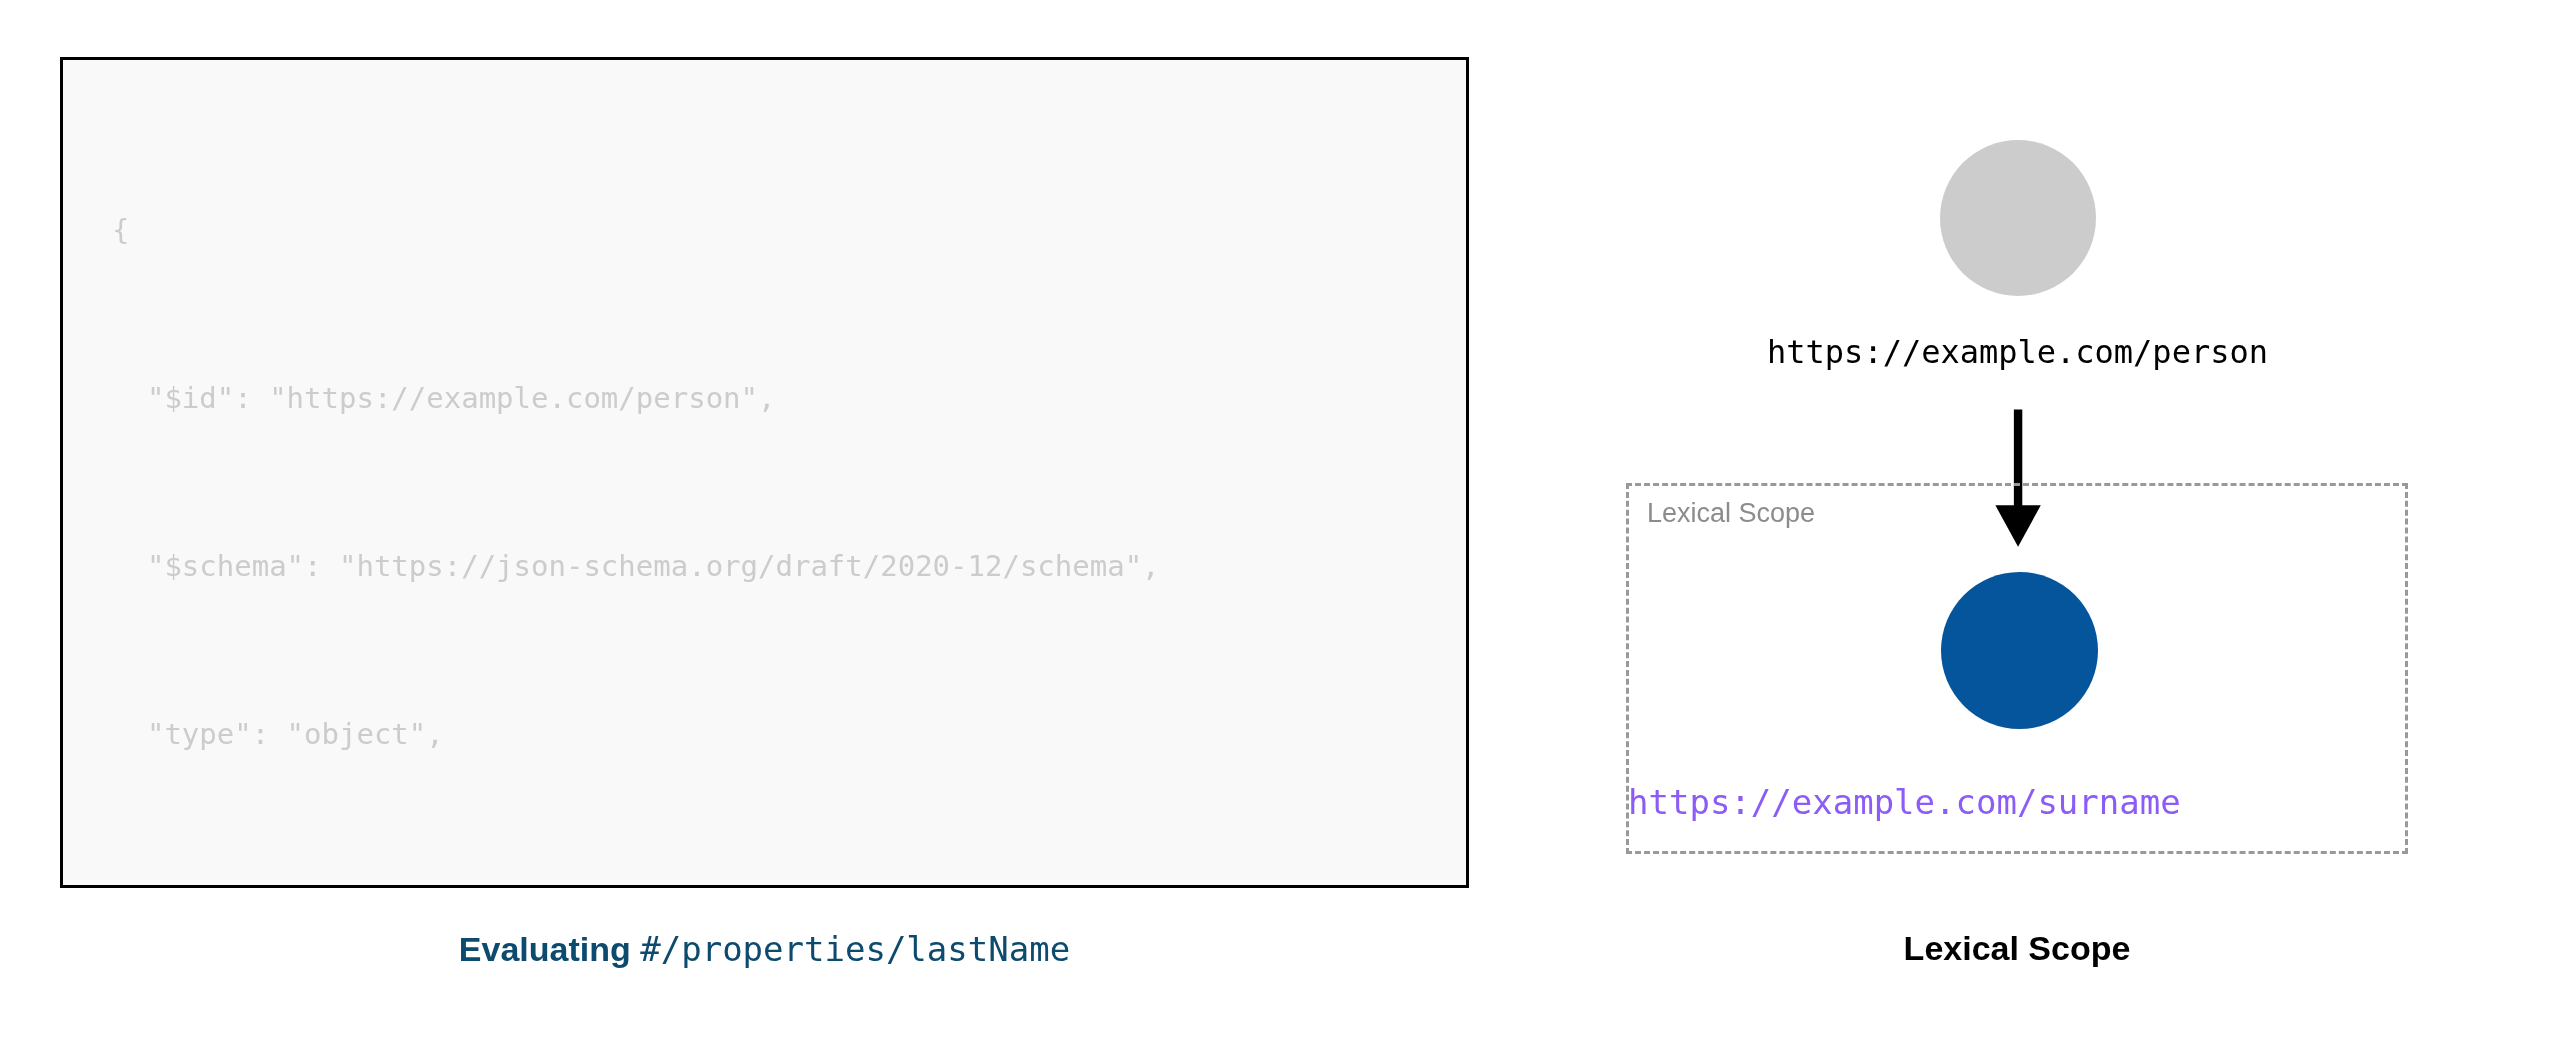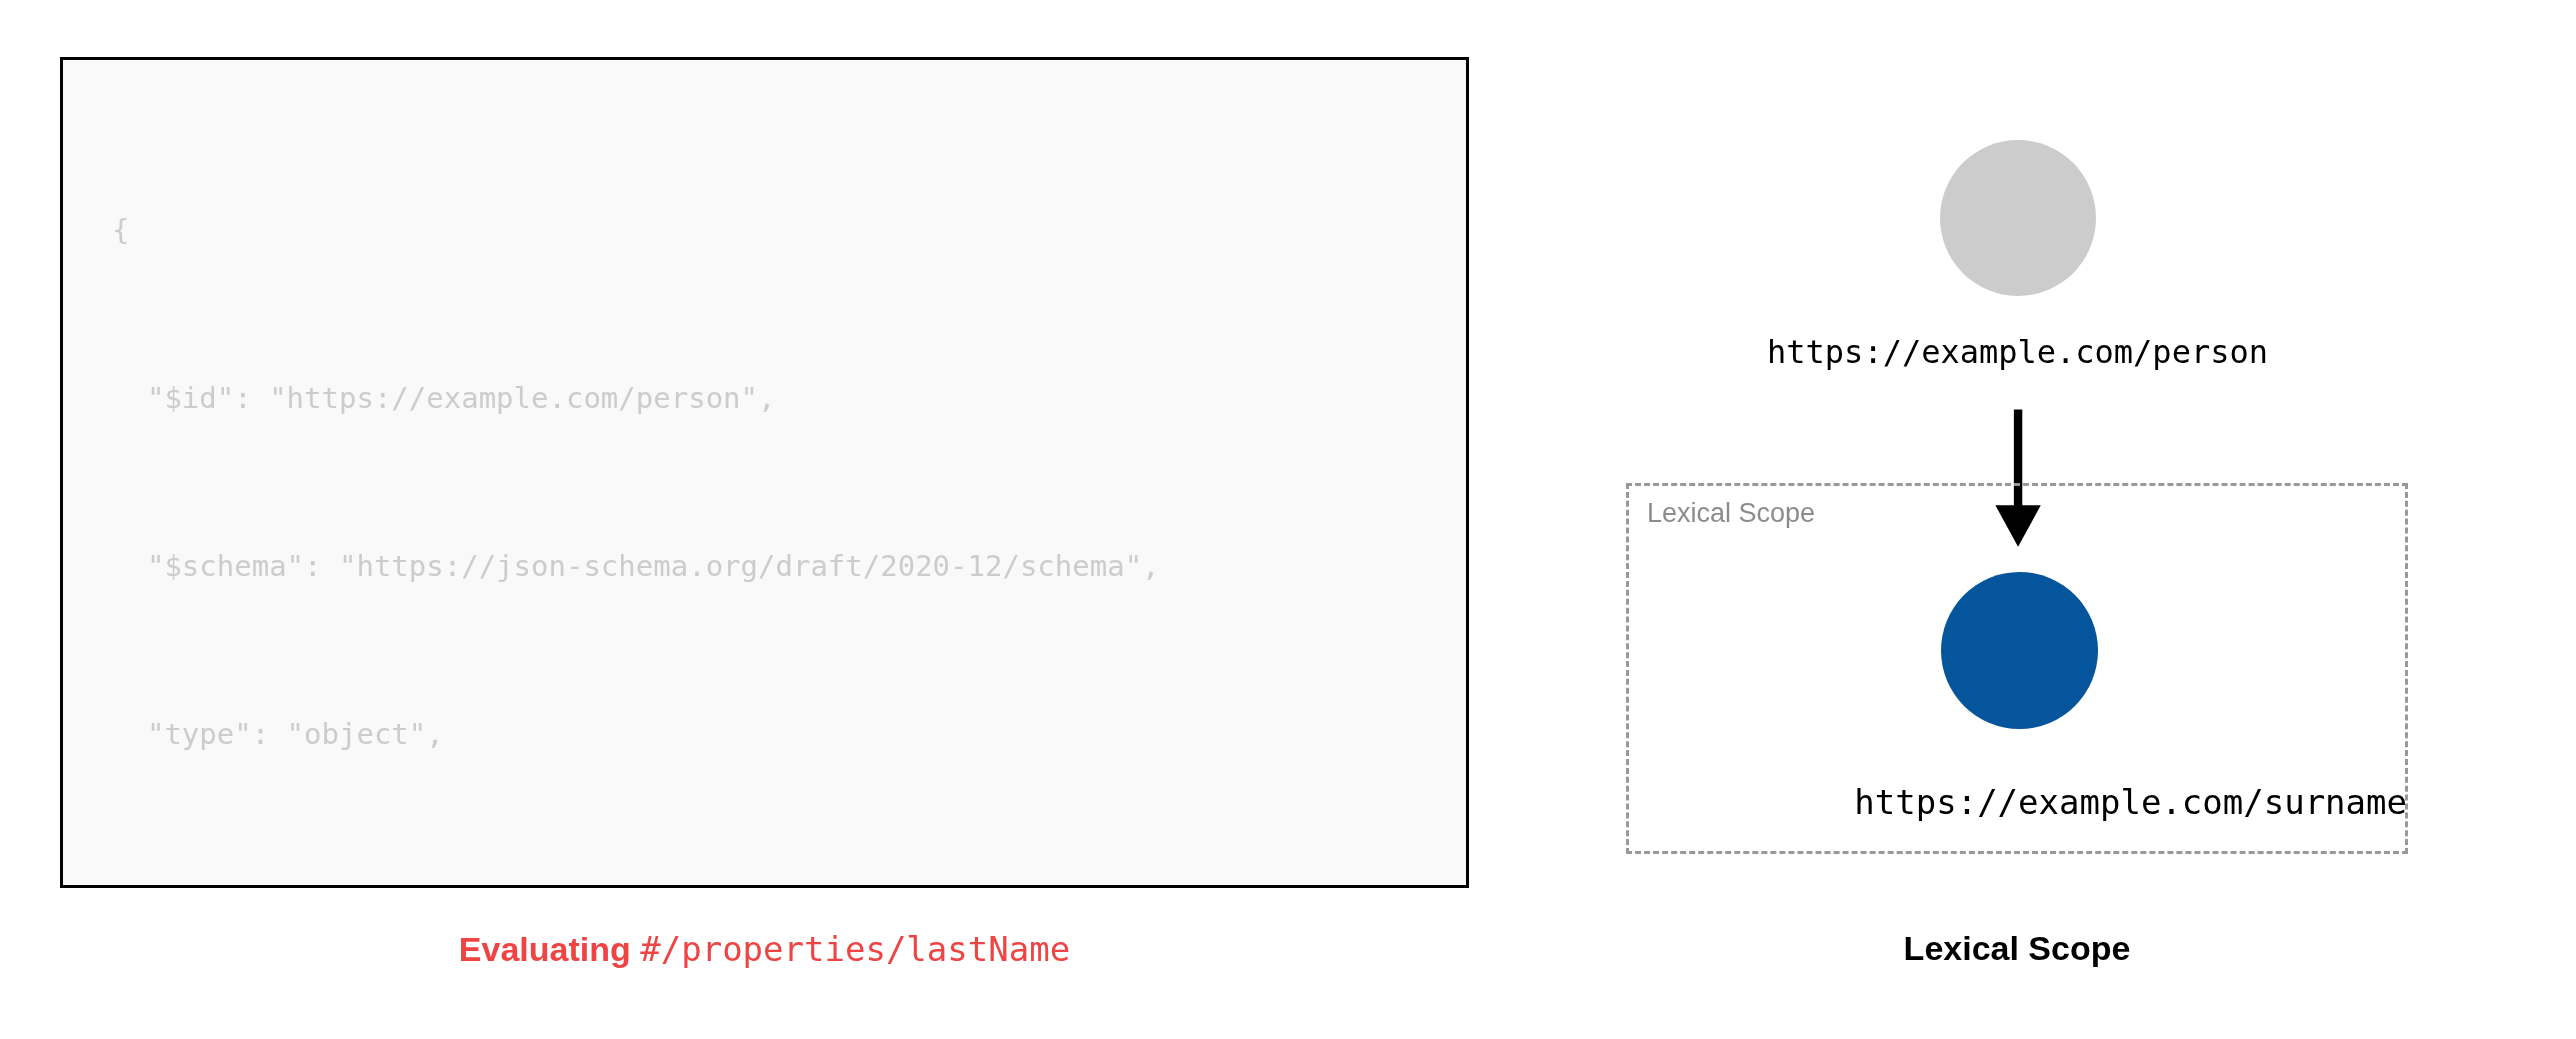--- a/index.html
+++ b/index.html
@@ -56,21 +56,21 @@
   .dim  { color: #cccccc; }
 
   
   #left-caption {
     position: absolute;
     left: 60px;
     top: 929px;
     width: 1409px;
     text-align: center;
     font-size: 34px;
-    color: #ef4444;
+    color: #0c4a6e;
     white-space: nowrap;
   }
   #left-caption .cap-bold {
     font-family: "Liberation Sans", sans-serif;
     font-weight: bold;
     font-size: 34px;
   }
   #left-caption .cap-mono {
     font-family: "DejaVu Sans Mono", monospace;
     font-weight: normal;
@@ -145,24 +145,24 @@
     width: 157px;
     height: 157px;
     border-radius: 50%;
     background: #04559b;
   }
   #child-node-label {
     position: absolute;
     left: 95px;
     top: 782px;
     width: 779px;
-    text-align: right;
-    font-family: "DejaVu Sans Mono", monospace;
-    font-size: 34px;
-    color: #000000;
+    text-align: left;
+    font-family: "DejaVu Sans Mono", monospace;
+    font-size: 34px;
+    color: #8b5cf6;
     white-space: nowrap;
   }
 
   
   #right-caption {
     position: absolute;
     left: 93px;
     top: 929px;
     width: 782px;
     text-align: center;

